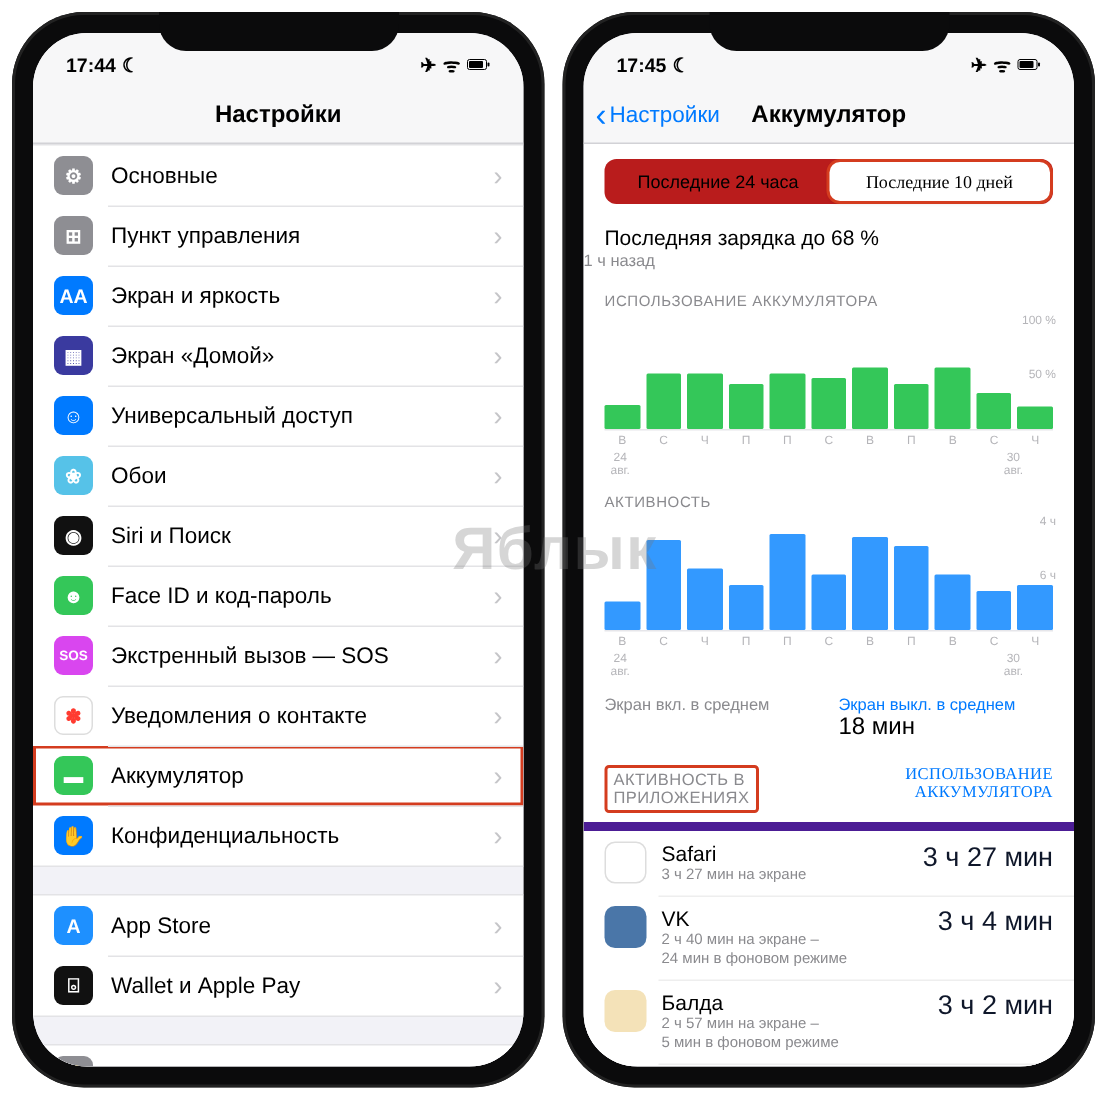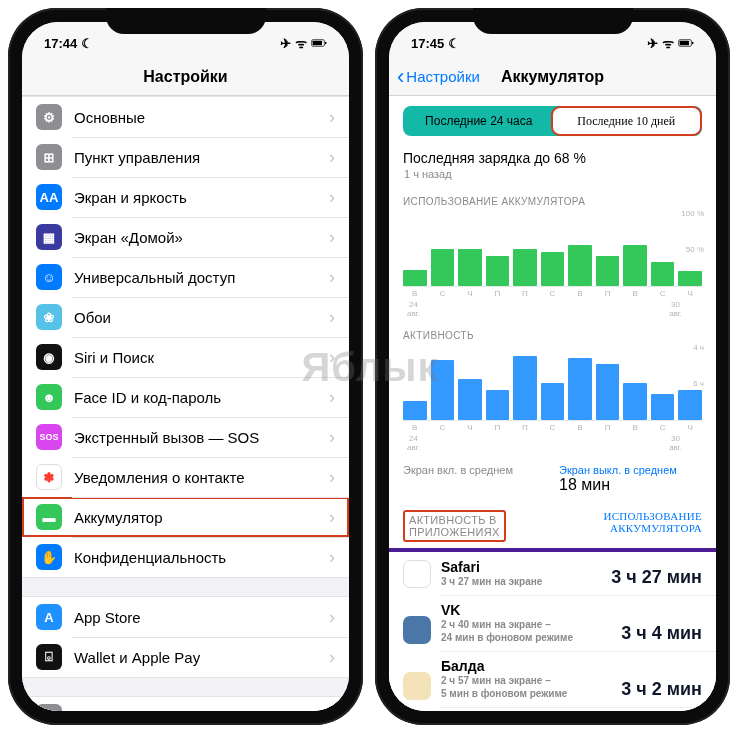--- a/index.html
+++ b/index.html
@@ -120,42 +120,42 @@
     color: #fff;
     font-size: 14px;
     font-weight: 700;
   }
   .row-label { flex: 1; font-size: 15px; color: #000; }
   .chevron { color: #c5c5c8; font-size: 18px; }
   .highlight-red { box-shadow: 0 0 0 2px #d43c1f inset; }
   
   .seg-wrap {
     display: flex;
-    background: #14b8a6;
+    background: #b91c1c;
     border-radius: 8px;
     margin: 10px 14px 8px;
     padding: 2px;
     height: 30px;
   }
   .seg {
     flex: 1;
     display: flex;
     align-items: center;
     justify-content: center;
     font-size: 12px;
     color: #000;
     border-radius: 7px;
   }
   .seg.active {
     background: #fff;
     box-shadow: 0 1px 3px rgba(0,0,0,0.15);
     font-weight: 500;
   }
   .charge-row { padding: 6px 14px 2px; font-size: 14px; }
-  .charge-ago { font-size: 11px; color: #8a8a8e; padding: 0 15px 10px; }
+  .charge-ago { font-size: 11px; color: #8a8a8e; padding: 0 0 10px; }
   .sect-title {
     font-size: 10px;
     color: #8a8a8e;
     letter-spacing: 0.4px;
     padding: 6px 14px 4px;
   }
   .chart {
     height: 76px;
     margin: 0 14px 2px;
     position: relative;
@@ -181,32 +181,31 @@
     padding: 6px 14px 10px;
     gap: 13px;
   }
   .avg-col { flex: 1; }
   .avg-col .lab { font-size: 11px; color: #8a8a8e; }
   .avg-col .val { font-size: 16px; font-weight: 400; }
   .tabrow {
     display: flex;
     padding: 6px 14px 6px;
     gap: 20px;
-    border-bottom: 4px solid #4c1d95;
+    border-bottom: 6px solid #4c1d95;
   }
   .tabrow .tab { font-size: 11px; letter-spacing: 0.3px; }
   .tab.sel { color: #8a8a8e; }
   .tab.other { color: #007aff; text-align: right; flex: 1; }
   .app-row {
     display: flex;
-    align-items: flex-end;
+    align-items: flex-start;
     padding: 7px 14px;
     position: relative;
     background: #fff;
-    font-weight: bold;
   }
   .app-row + .app-row::before {
     content: "";
     position: absolute;
     left: 50px; right: 0; top: 0; height: 1px; background: #eee;
   }
   .app-icon {
     width: 28px; height: 28px;
     border-radius: 7px;
     margin-right: 10px;

